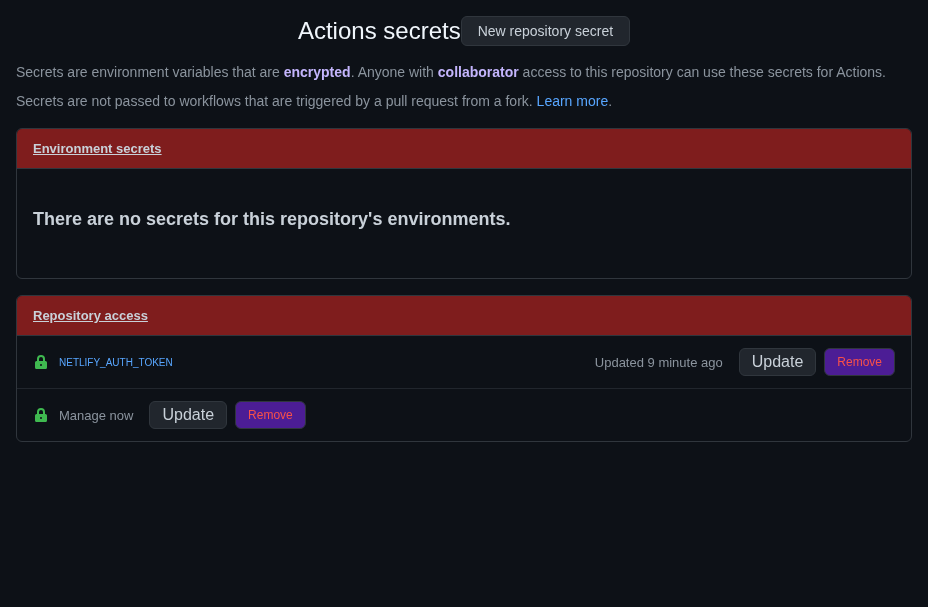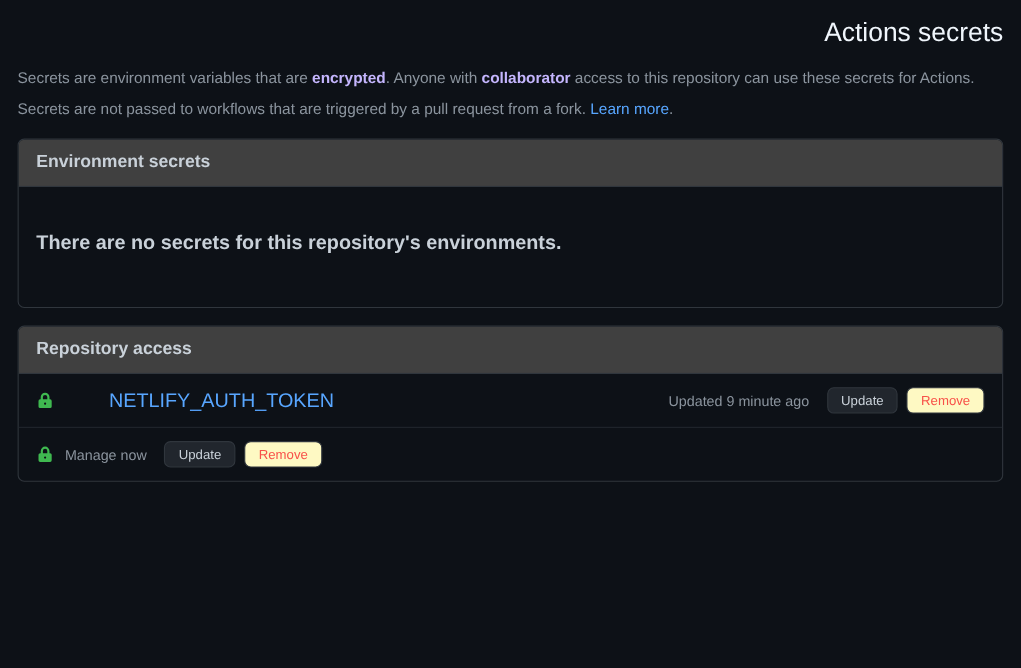--- a/index.html
+++ b/index.html
@@ -13,21 +13,21 @@
       color: #c9d1d9;
       font-family: -apple-system, BlinkMacSystemFont, "Segoe UI", Helvetica, Arial, sans-serif;
       font-size: 14px;
       width: 928px;
       min-height: 607px;
       padding: 16px;
     }
 
     .page-header {
       display: flex;
-      justify-content: flex-end;
+      justify-content: center;
       align-items: center;
       margin-bottom: 16px;
     }
 
     .page-title {
       font-size: 24px;
       font-weight: 400;
       color: #f0f6fc;
     }
 
@@ -62,23 +62,24 @@
       border: 1px solid #30363d;
       border-radius: 6px;
       margin-top: 16px;
       overflow: hidden;
     }
 
     .section-header {
       padding: 12px 16px;
       border-bottom: 1px solid #30363d;
       font-weight: 600;
-      font-size: 16px;
-      color: #c9d1d9;
-      background-color: #404040;
+      font-size: 13px;
+      color: #c9d1d9;
+      background-color: #7f1d1d;
+      text-decoration: underline;
     }
 
     .empty-state {
       padding: 40px 16px;
       text-align: left;
     }
 
     .empty-state-title {
       font-size: 18px;
       font-weight: 600;
@@ -119,64 +120,64 @@
 
     .lock-svg {
       width: 16px;
       height: 16px;
       fill: #3fb950;
     }
 
     .secret-name {
       color: #58a6ff;
       font-weight: 500;
-      font-size: 18px;
+      font-size: 10px;
       flex: 1;
       text-decoration: none;
-      margin-left: 40px;
     }
 
     .secret-updated {
       color: #8b949e;
       font-size: 13px;
       margin-right: 16px;
     }
 
     .secret-actions {
       display: flex;
       gap: 8px;
     }
 
     .btn-update {
       background-color: #21262d;
       color: #c9d1d9;
       border: 1px solid #30363d;
       border-radius: 6px;
       padding: 4px 12px;
-      font-size: 12px;
+      font-size: 16px;
       cursor: pointer;
       font-weight: 500;
     }
 
     .btn-remove {
-      background-color: #fef9c3;
+      background-color: #4c1d95;
       color: #f85149;
       border: 1px solid #30363d;
       border-radius: 6px;
       padding: 4px 12px;
       font-size: 12px;
       cursor: pointer;
       font-weight: 500;
     }
   </style>
 </head>
 <body>
 
 <div class="page-header">
   <h1 class="page-title">Actions secrets</h1>
+  <button class="btn-new-secret">New repository secret</button>
 </div>
 
 <p class="description">
   <span>Secrets are environment variables that are </span><strong>encrypted</strong><span>. Anyone with </span><strong>collaborator</strong><span> access to this repository can use these secrets for Actions.</span>
 </p>
 <p class="description">
   <span>Secrets are not passed to workflows that are triggered by a pull request from a fork. </span><a href="#">Learn more</a><span>.</span>
 </p>
 
 <div class="section-box">

